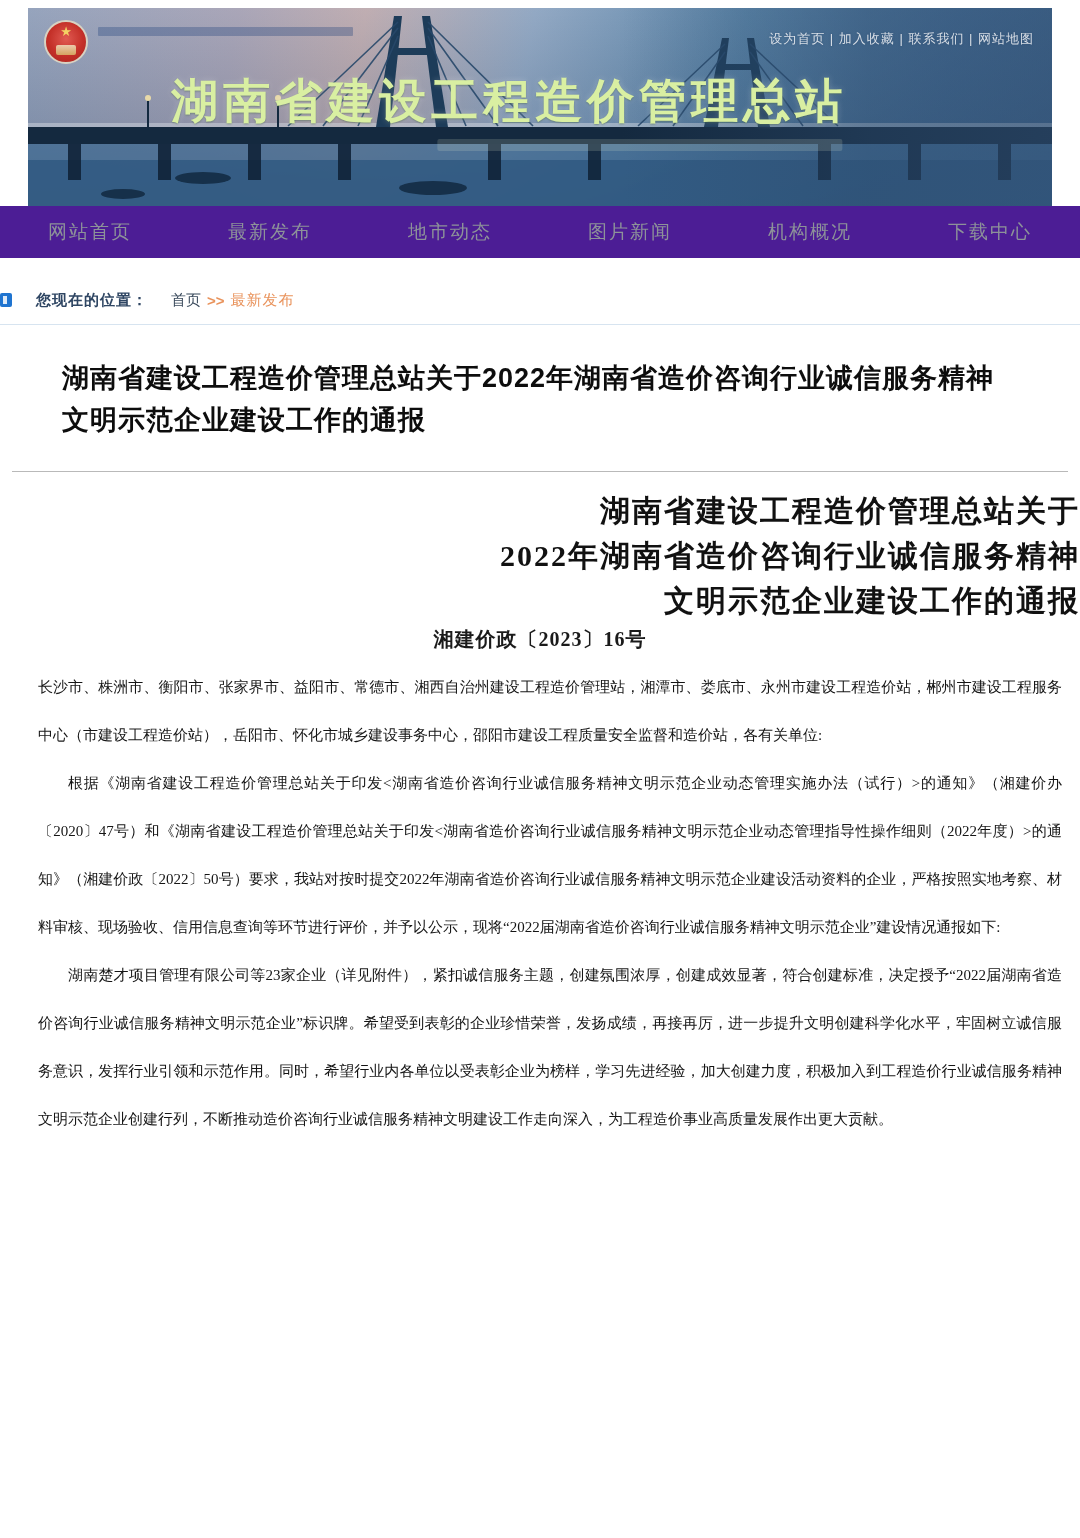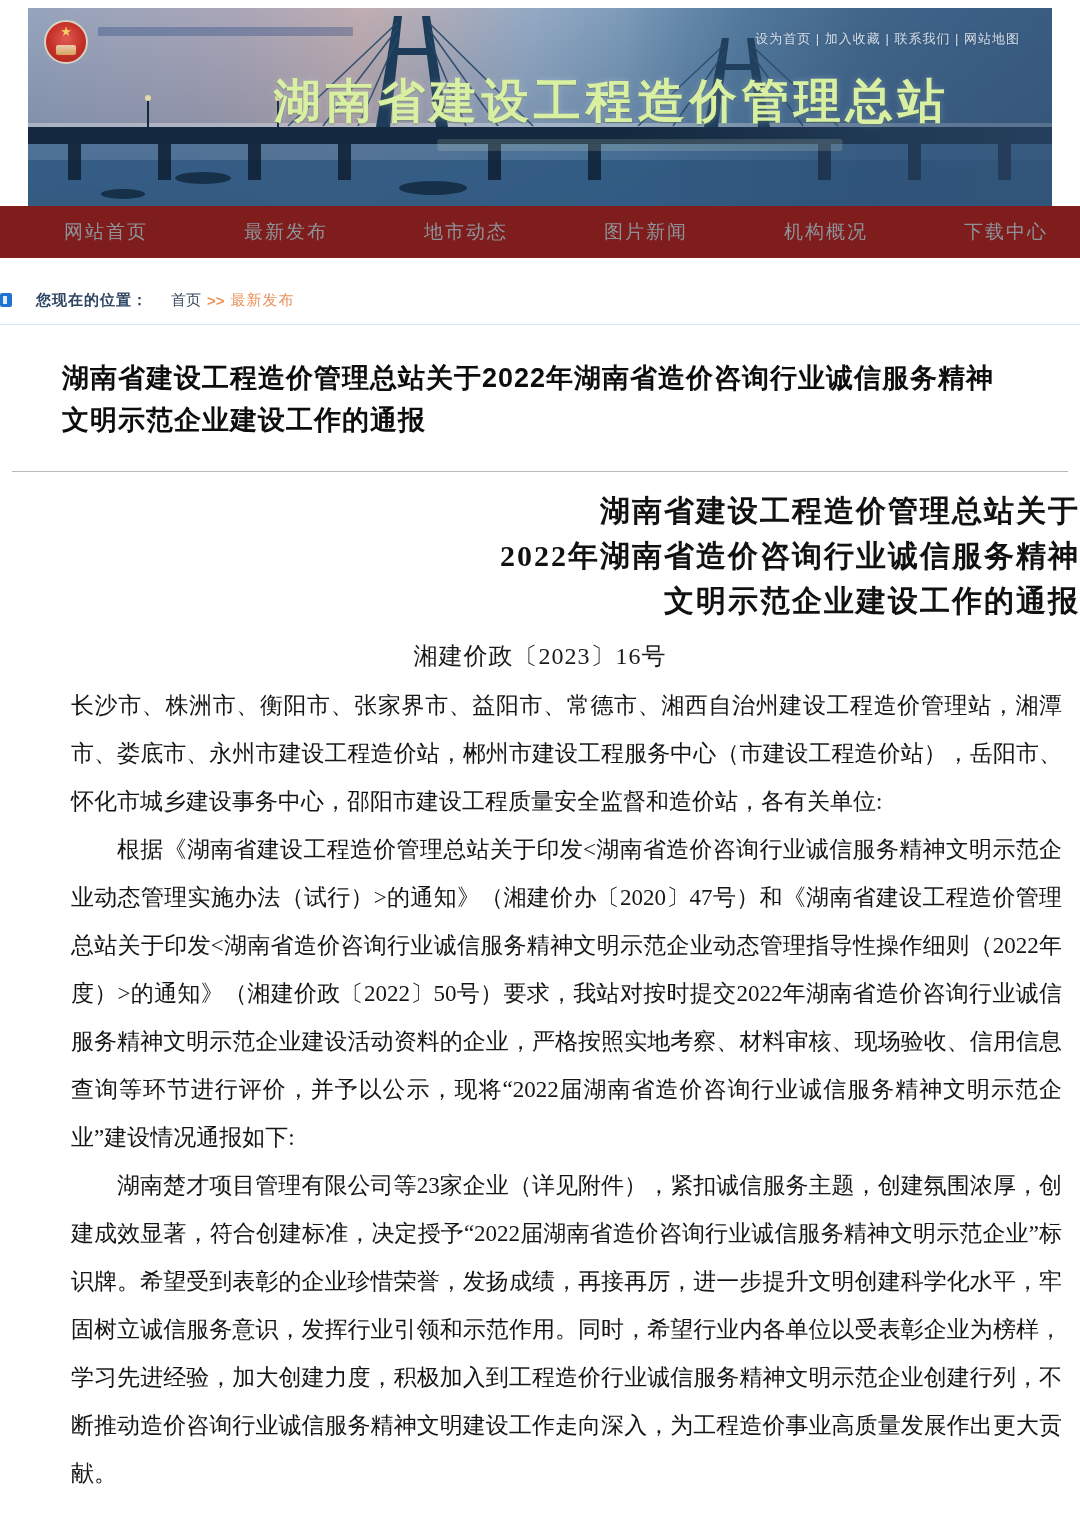--- a/index.html
+++ b/index.html
@@ -29,32 +29,32 @@
   .emblem .star { position:absolute; top:3px; left:0; right:0; text-align:center; color:#f4d264; font-size:13px; line-height:13px; }
   .emblem .gate { position:absolute; bottom:7px; left:10px; right:10px; height:10px; border-radius:2px;
     background:linear-gradient(180deg,#f0e2c0,#d8b86a); opacity:0.85; }
   .logo-texts { padding-top:2px; }
   .logo-name {
     font-size:25px; font-weight:bold; color:#1c3f7a; letter-spacing:2px;
     text-shadow:0 0 2px rgba(255,255,255,0.55);
   }
   .logo-sub { margin-top:5px; width:255px; height:9px; background:rgba(28,63,122,0.32); border-radius:1px; }
   .top-links {
-    position:absolute; top:22px; right:32px; font-size:13px; color:rgba(255,255,255,0.8);
+    position:absolute; top:22px; right:18px; font-size:13px; color:rgba(255,255,255,0.8);
     letter-spacing:1px; text-shadow:0 0 2px rgba(40,70,110,0.6);
   }
-  .banner-title-wrap { position:absolute; top:62px; left:0; right:0; text-align:center; padding-left:14%; }
+  .banner-title-wrap { position:absolute; top:62px; left:0; right:0; text-align:left; padding-left:14%; }
   .banner-title {
     font-size:47px; font-weight:bold; color:#d9efa2; letter-spacing:5px;
     text-shadow:0 1px 2px rgba(60,90,60,0.45), 0 0 6px rgba(255,255,255,0.25);
     white-space:nowrap;
   }
   .banner-subline { margin:6px auto 0; width:46%; height:12px; background:rgba(235,245,210,0.16); border-radius:2px; transform:translateX(7%); }
   
-  .nav { display:flex; align-items:center; height:52px; padding-left:64px; gap:96px; background:#7f1d1d; }
+  .nav { display:flex; align-items:center; height:52px; padding-left:48px; gap:96px; background:#4c1d95; }
   .nav-item { font-size:19px; color:#8d9299; letter-spacing:2px; white-space:nowrap; cursor:pointer; }
   
   .crumb-row { display:flex; align-items:center; height:32px; margin-top:26px; }
   .crumb-icon { width:12px; height:14px; background:#1f74d0; border-radius:2px; margin-right:24px; position:relative; }
   .crumb-icon::after { content:""; position:absolute; left:3px; top:3px; width:4px; height:8px; background:rgba(255,255,255,0.85); }
   .crumb-prefix { font-size:15px; font-weight:bold; color:#2f4663; letter-spacing:1px; }
   .crumb-home { font-size:15px; color:#3a4a5c; margin-left:23px; cursor:pointer; }
   .crumb-sep { font-size:15px; color:#e9935c; margin:0 6px; font-weight:bold; }
   .crumb-current { font-size:15px; color:#e9935c; cursor:pointer; letter-spacing:1px; }
   
@@ -62,22 +62,22 @@
   .article-title {
     font-size:27px; font-weight:bold; color:#0d0d0d; text-align:left;
     line-height:42px; padding:0 62px; letter-spacing:1px;
   }
   .meta-divider { border:none; border-top:1px solid #b9b9b9; margin:30px 12px 0 12px; }
   .meta-row { text-align:center; margin-top:13px; font-size:15px; font-weight:bold; color:#3c3c3c; letter-spacing:1px; }
   .meta-row span { margin:0 2px; }
   .meta-clickable { cursor:pointer; }
   .doc-head { margin-top:16px; text-align:right; font-family:"Liberation Serif", serif; font-weight:bold; color:#111; }
   .doc-head-line { font-size:30px; line-height:45px; letter-spacing:2px; }
-  .doc-number { text-align:center; font-family:"Liberation Serif", serif; font-weight:normal; font-size:24px; margin-top:17px; letter-spacing:1px; }
-  .doc-body { padding:10px 18px 0 38px; font-family:"Liberation Serif", serif; font-size:23px; line-height:48px; text-align:justify; color:#151515;margin-left:33px; }
+  .doc-number { text-align:center; font-family:"Liberation Serif", serif; font-weight:bold; font-size:20px; margin-top:3px; letter-spacing:1px; }
+  .doc-body { padding:10px 18px 0 38px; font-family:"Liberation Serif", serif; font-size:15px; line-height:48px; text-align:justify; color:#151515; }
   .doc-body p.indent { text-indent:2em; }
   .attachment { margin-top:56px; text-indent:2em; }
 </style>
 </head>
 <body>
 
 <div class="banner">
   <svg class="bridge" viewBox="0 0 1024 198" preserveAspectRatio="none">
     <rect x="0" y="130" width="1024" height="68" fill="#3f6a92" opacity="0.75"></rect>
     <rect x="0" y="152" width="1024" height="46" fill="#2e5780" opacity="0.8"></rect>

